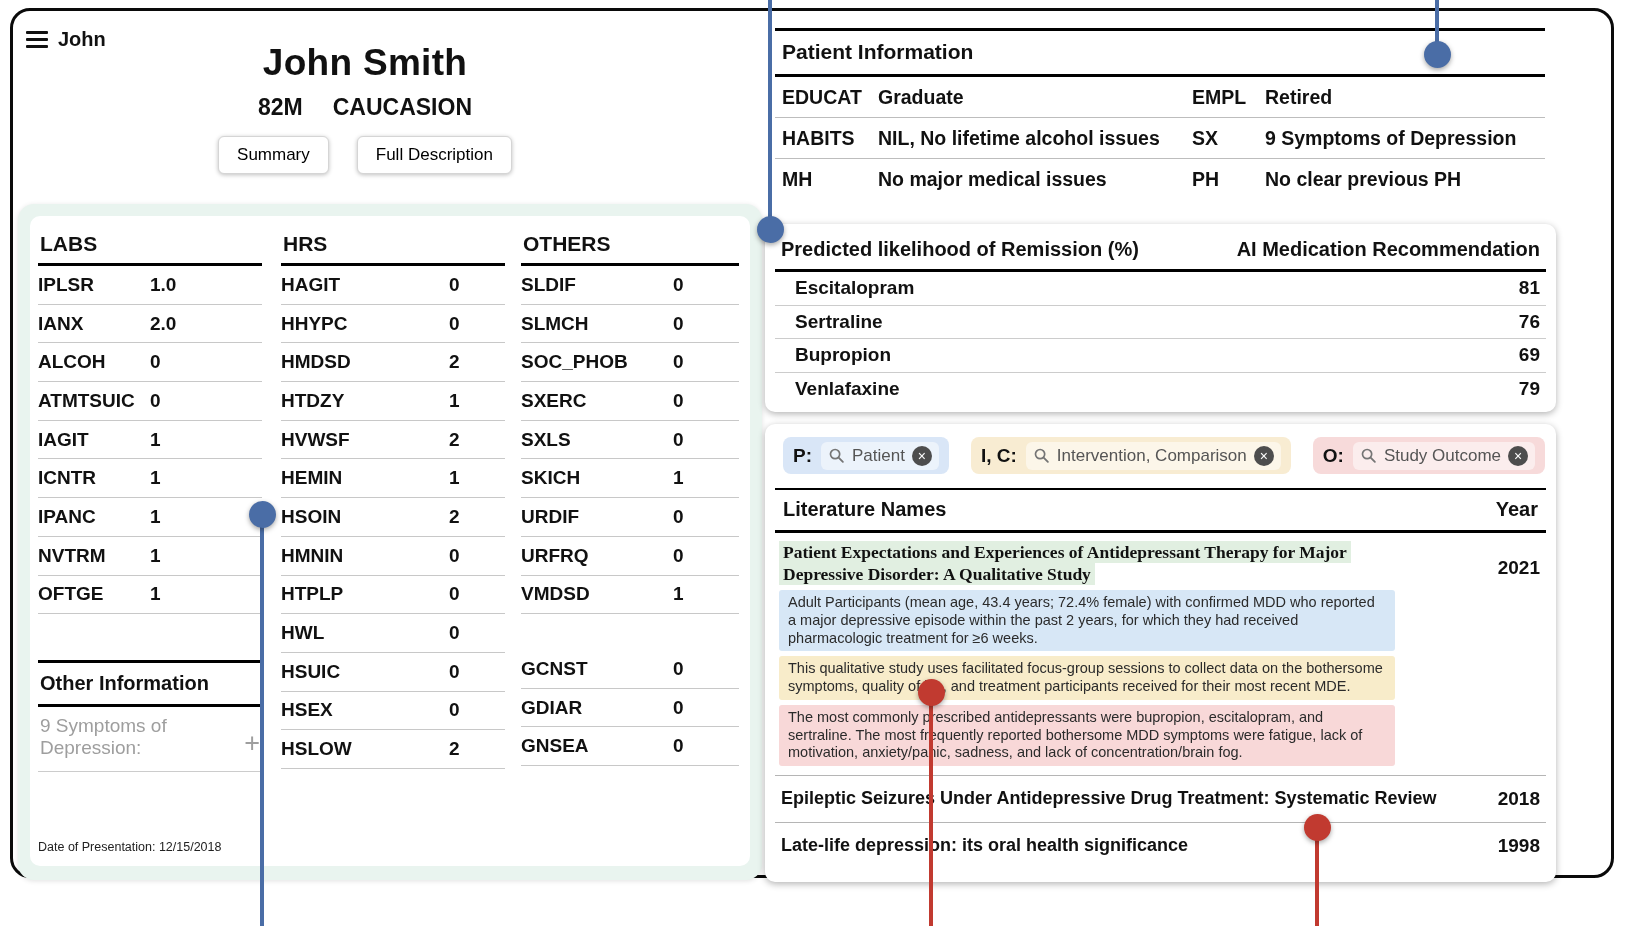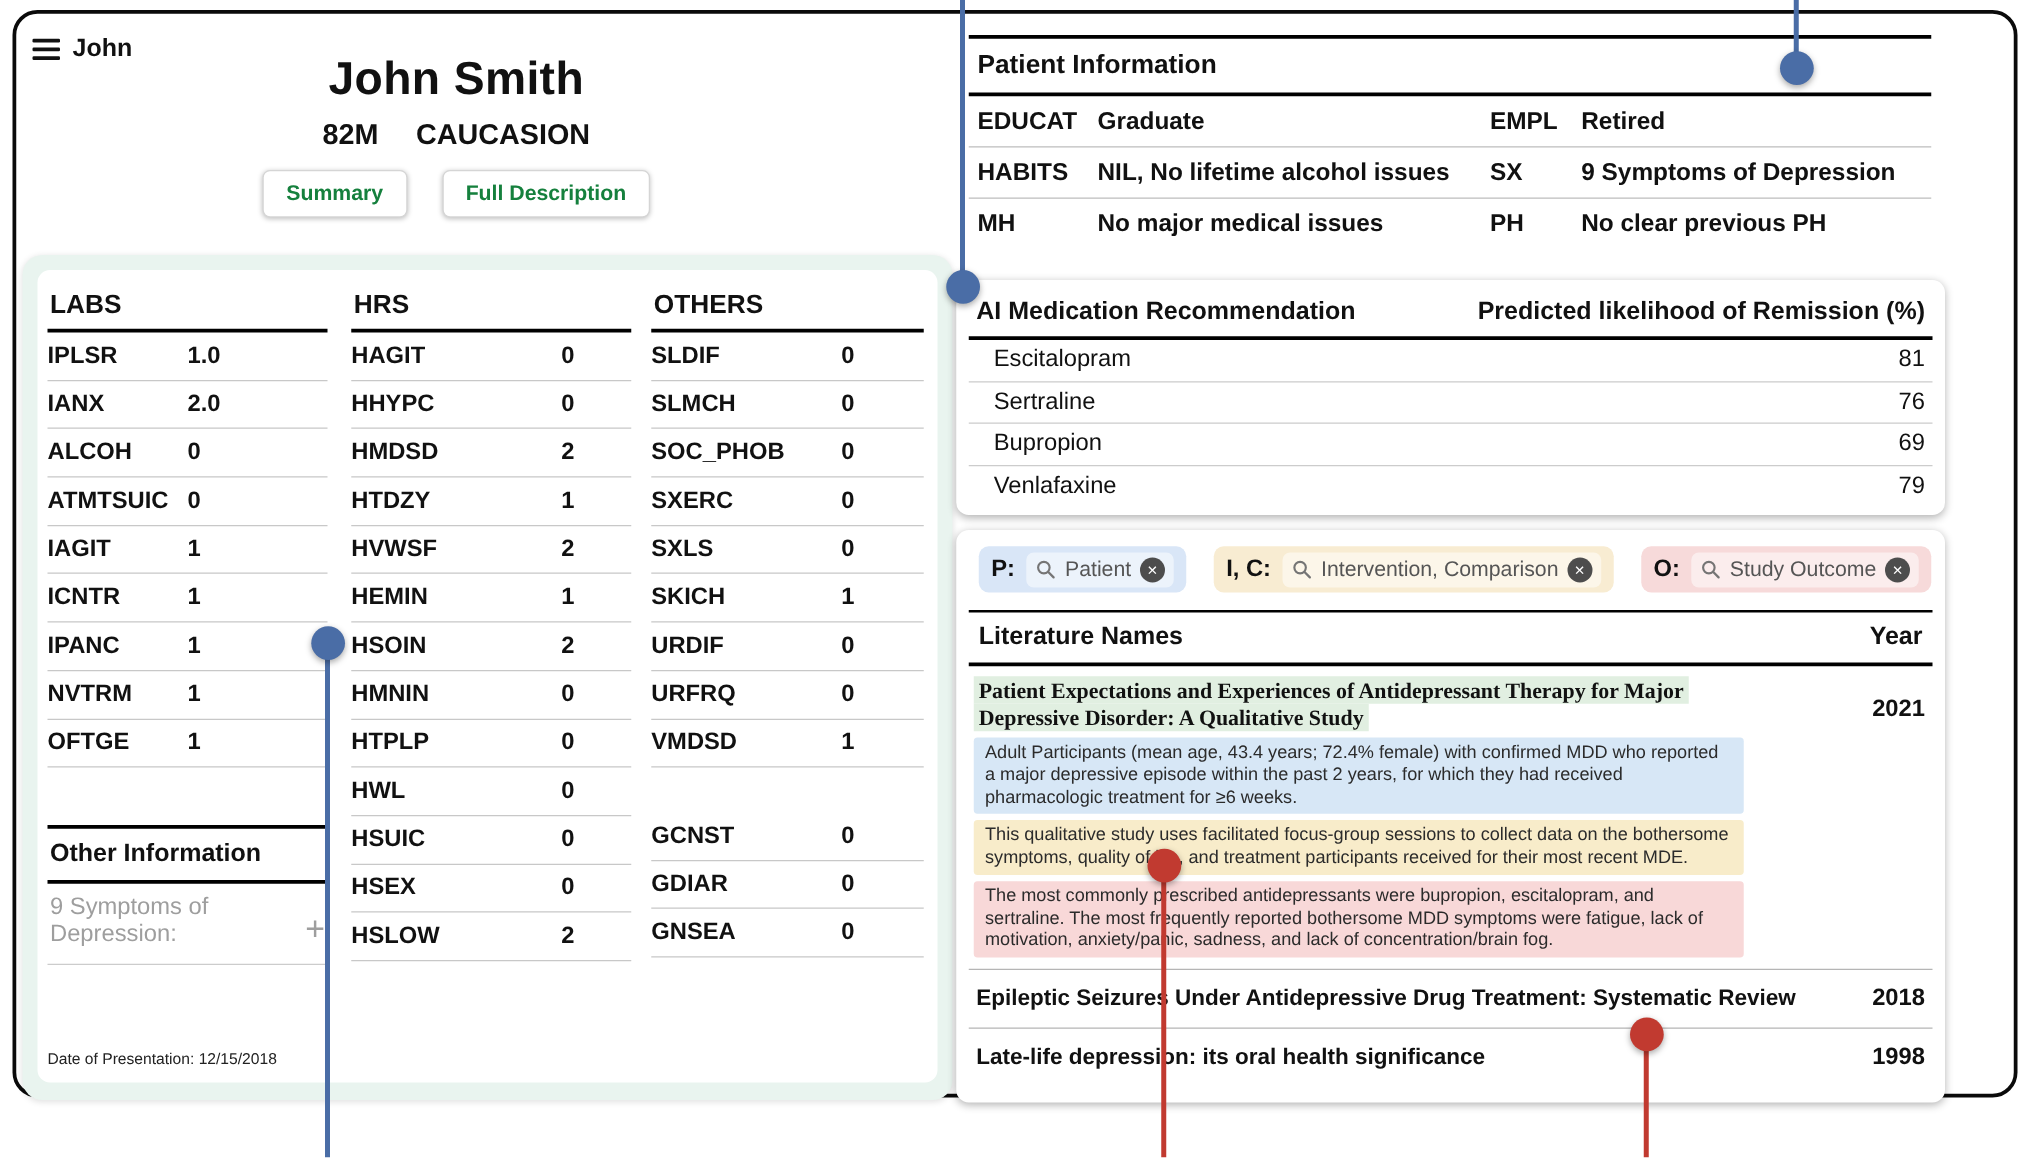--- a/index.html
+++ b/index.html
@@ -12,21 +12,21 @@
   .menu { position:absolute; left:26px; top:28px; display:flex; align-items:center; gap:10px; cursor:pointer; }
   .hamburger { display:flex; flex-direction:column; gap:4px; width:22px; }
   .hamburger i { display:block; height:3px; background:#111; border-radius:1px; }
   .menu-label { font-size:20px; font-weight:700; }
 
   
   .patient-header { position:absolute; left:155px; top:42px; width:420px; text-align:center; }
   .patient-name { font-size:37px; font-weight:700; letter-spacing:0.3px; }
   .patient-demo { margin-top:10px; font-size:23px; font-weight:700; display:flex; justify-content:center; gap:30px; }
   .patient-buttons { margin-top:15px; display:flex; justify-content:center; gap:28px; }
-  .pbtn { background:#fff; border:1px solid #d5d5d5; border-radius:6px; padding:8px 18px; font-family:"Liberation Sans",sans-serif; font-size:17px; font-weight:700; box-shadow:0 1px 4px rgba(0,0,0,0.25); cursor:pointer; color:#15803d; }
+  .pbtn { background:#fff; border:1px solid #d5d5d5; border-radius:6px; padding:8px 18px; font-family:"Liberation Sans",sans-serif; font-size:17px; font-weight:400; box-shadow:0 1px 4px rgba(0,0,0,0.25); cursor:pointer; color:#000000; }
 
   
   .green-panel { position:absolute; left:18px; top:204px; width:744px; height:676px; background:#e9f4ef; border-radius:16px; box-shadow:0 1px 5px rgba(0,0,0,0.12); }
   .white-card { position:absolute; left:12px; top:12px; right:12px; bottom:14px; background:#fff; border-radius:10px; }
   .tblcol { position:absolute; }
   .col-labs { left:20px; top:26px; width:224px; }
   .col-hrs { left:263px; top:26px; width:224px; }
   .col-others { left:503px; top:26px; width:218px; }
   .col-gi { left:503px; top:446px; width:218px; }
   .tbl-header { font-size:21px; font-weight:700; padding:2px 2px 7px; border-bottom:3px solid #000; }
@@ -46,21 +46,21 @@
   .pi-panel { position:absolute; left:775px; top:28px; width:770px; border-top:3.5px solid #000; background:#fff; }
   .pi-title { font-size:21px; font-weight:700; padding:9px 7px 10px; border-bottom:3px solid #000; }
   .pi-row { display:grid; grid-template-columns:96px 314px 73px 1fr; align-items:center; height:41px; padding-left:7px; font-size:19.5px; font-weight:700; }
   .pi-row.sep { border-bottom:1px solid #bdbdbd; }
 
   
   .ai-card { position:absolute; left:765px; top:224px; width:791px; height:188px; background:#fff; border-radius:10px; box-shadow:0 2px 7px rgba(0,0,0,0.3); }
   .ai-head { display:flex; justify-content:space-between; align-items:baseline; padding:14px 16px 8px; font-size:20px; font-weight:700; }
   .ai-divider { margin:0 10px; border-bottom:3px solid #000; }
   .ai-rows { margin:0 10px; }
-  .med-row { display:flex; justify-content:space-between; align-items:center; height:33.5px; padding:0 6px 0 20px; font-size:19px; font-weight:400; }
+  .med-row { display:flex; justify-content:space-between; align-items:center; height:33.5px; padding:0 6px 0 20px; font-size:19px; font-weight:700; }
   .med-row:not(:last-child) { border-bottom:1px solid #ccc; }
 
   
   .lit-card { position:absolute; left:765px; top:424px; width:791px; height:458px; background:#fff; border-radius:10px; box-shadow:0 2px 7px rgba(0,0,0,0.3); }
   .filters { position:absolute; left:18px; top:13px; display:flex; gap:22px; }
   .chip { display:flex; align-items:center; gap:9px; height:37px; border-radius:8px; padding:0 10px; cursor:pointer; }
   .chip-label { font-size:19px; font-weight:700; color:#111; white-space:nowrap; }
   .chip-field { display:flex; align-items:center; gap:7px; background:rgba(255,255,255,0.5); border-radius:6px; padding:4px 7px; }
   .chip-value { font-size:17px; color:#555; white-space:nowrap; }
   .chip-clear { width:20px; height:20px; border-radius:50%; background:#4d4d4d; color:#fff; font-size:14px; line-height:20px; text-align:center; cursor:pointer; flex:0 0 auto; }
@@ -341,22 +341,22 @@
     <div class="pi-row">
       <span class="pi-k">MH</span>
       <span class="pi-v">No major medical issues</span>
       <span class="pi-k">PH</span>
       <span class="pi-v">No clear previous PH</span>
     </div>
   </div>
 
   <div class="ai-card">
     <div class="ai-head">
+      <span>Predicted likelihood of Remission (%)</span>
       <span>AI Medication Recommendation</span>
-      <span>Predicted likelihood of Remission (%)</span>
     </div>
     <div class="ai-divider"></div>
     <div class="ai-rows">
   <div class="med-row">
     <span>Escitalopram</span>
     <span>81</span>
   </div>
 
   <div class="med-row">
     <span>Sertraline</span>

